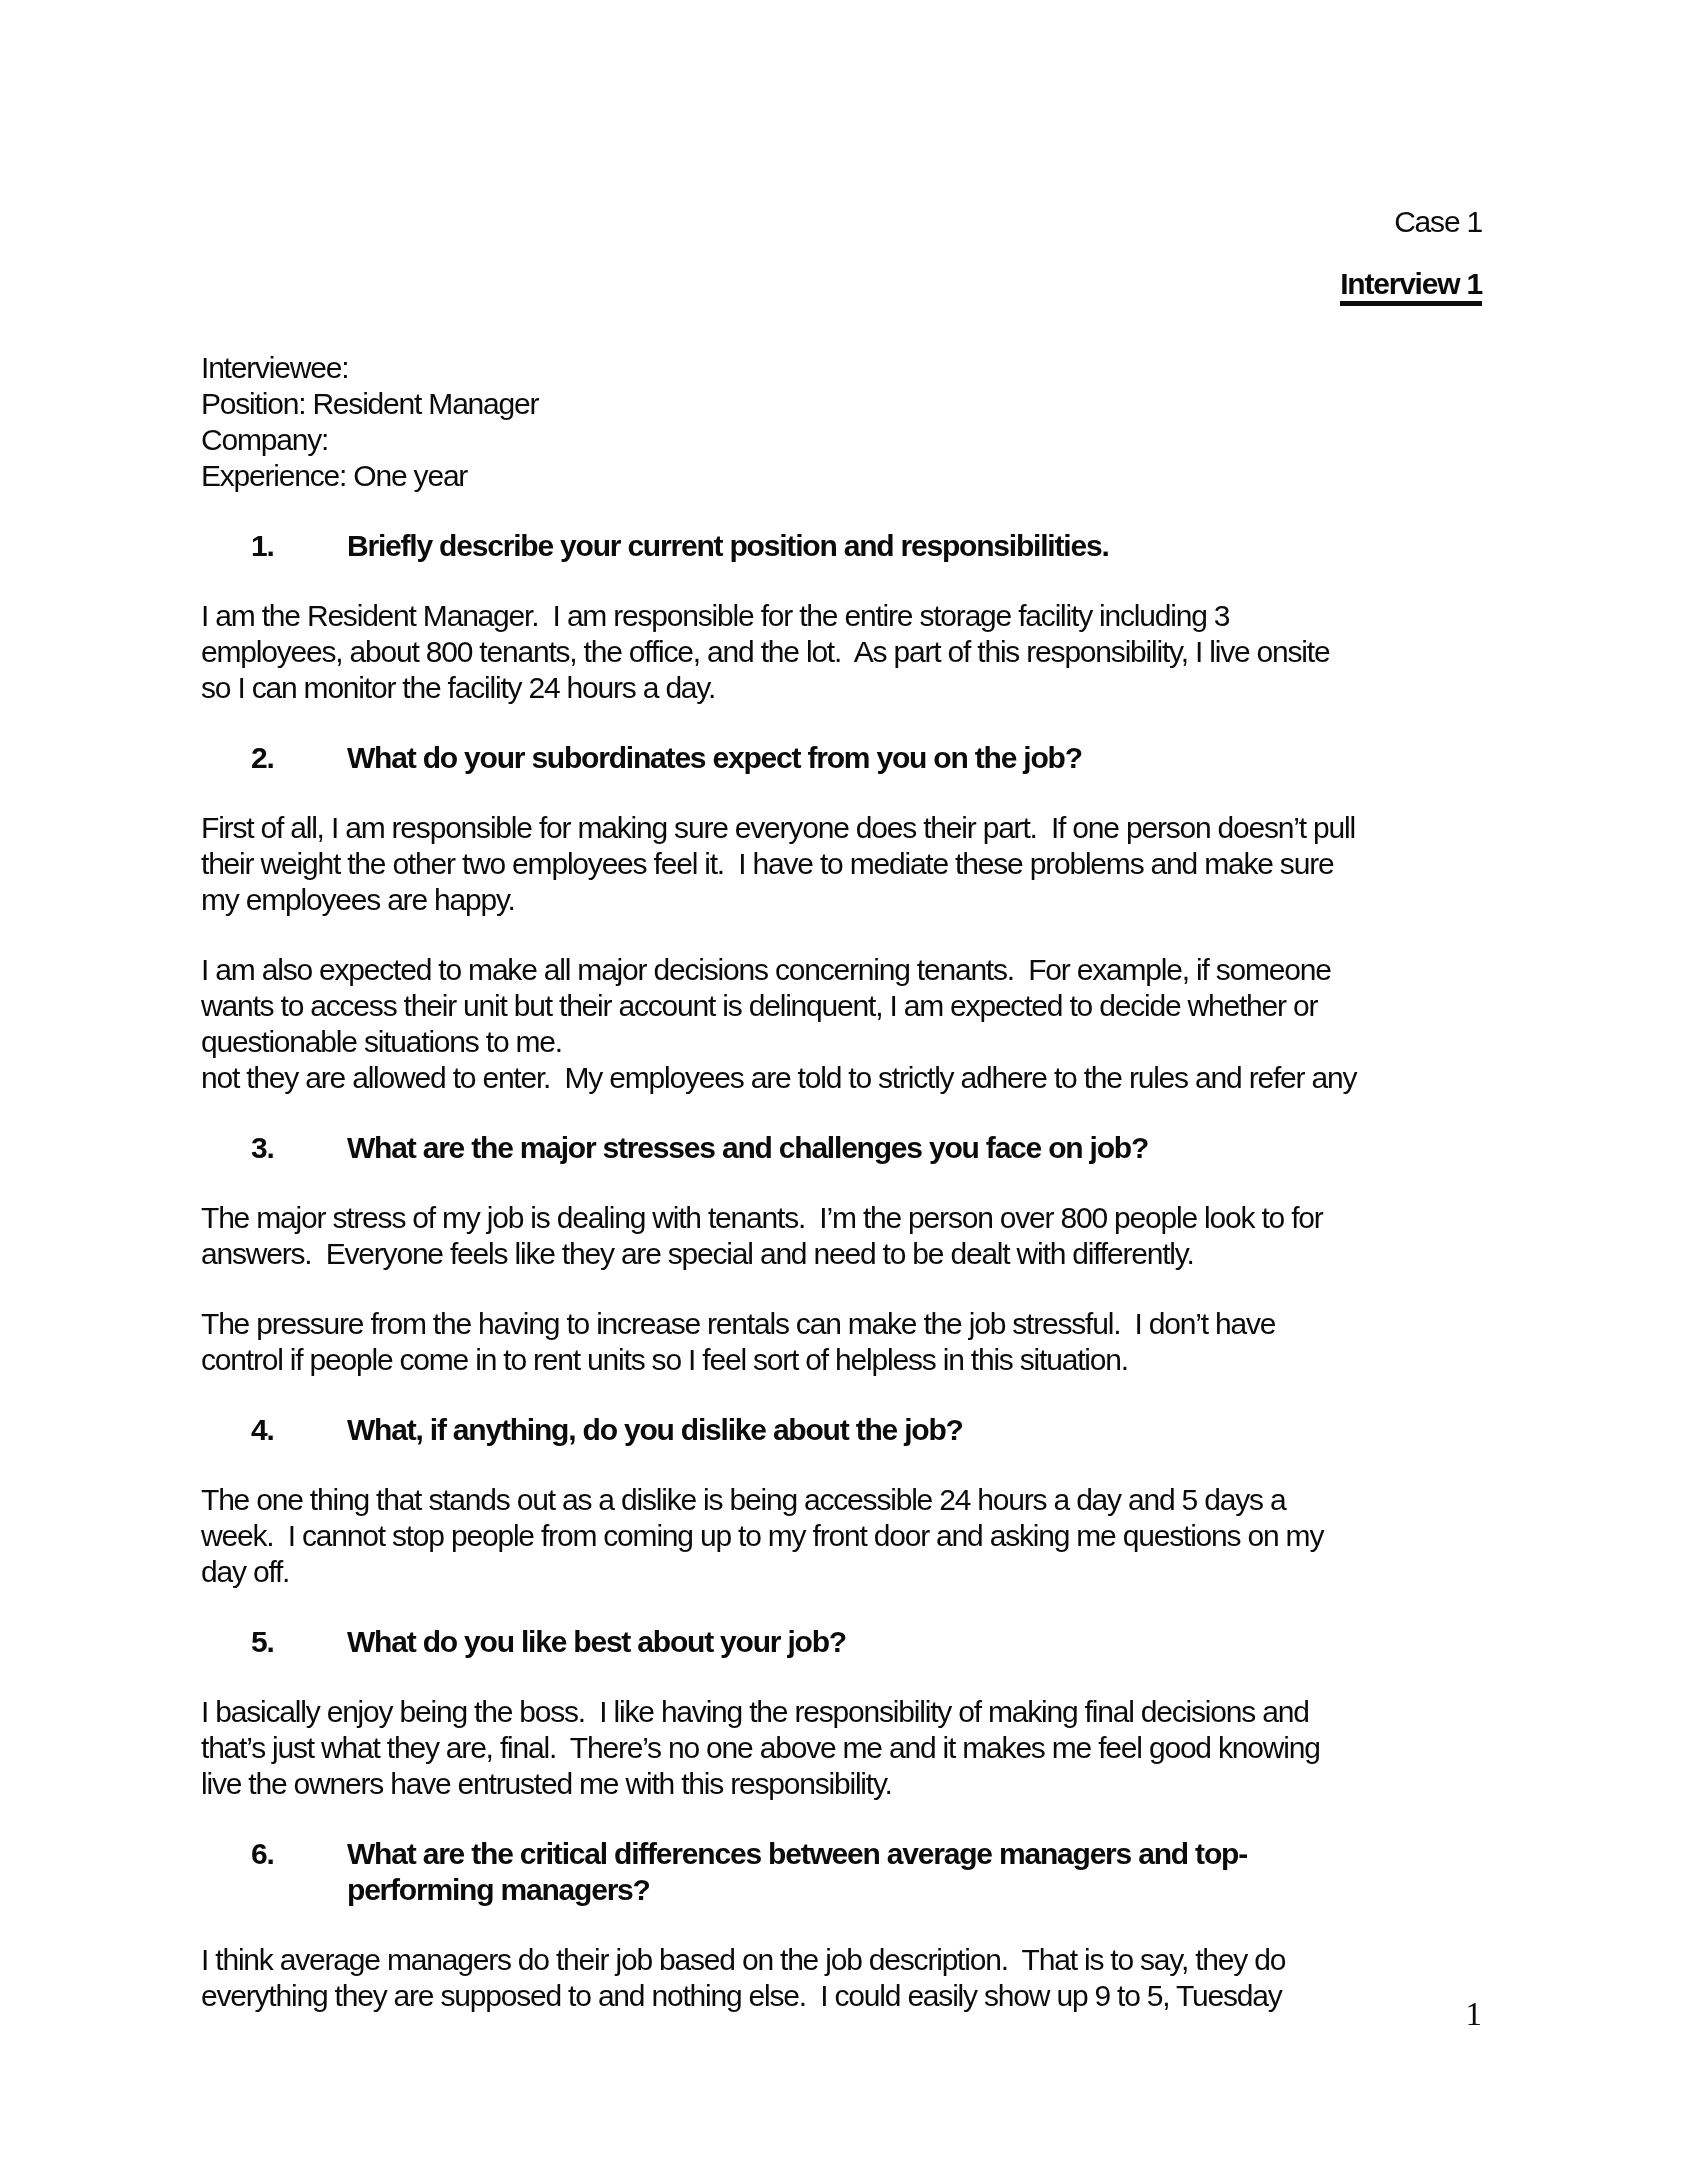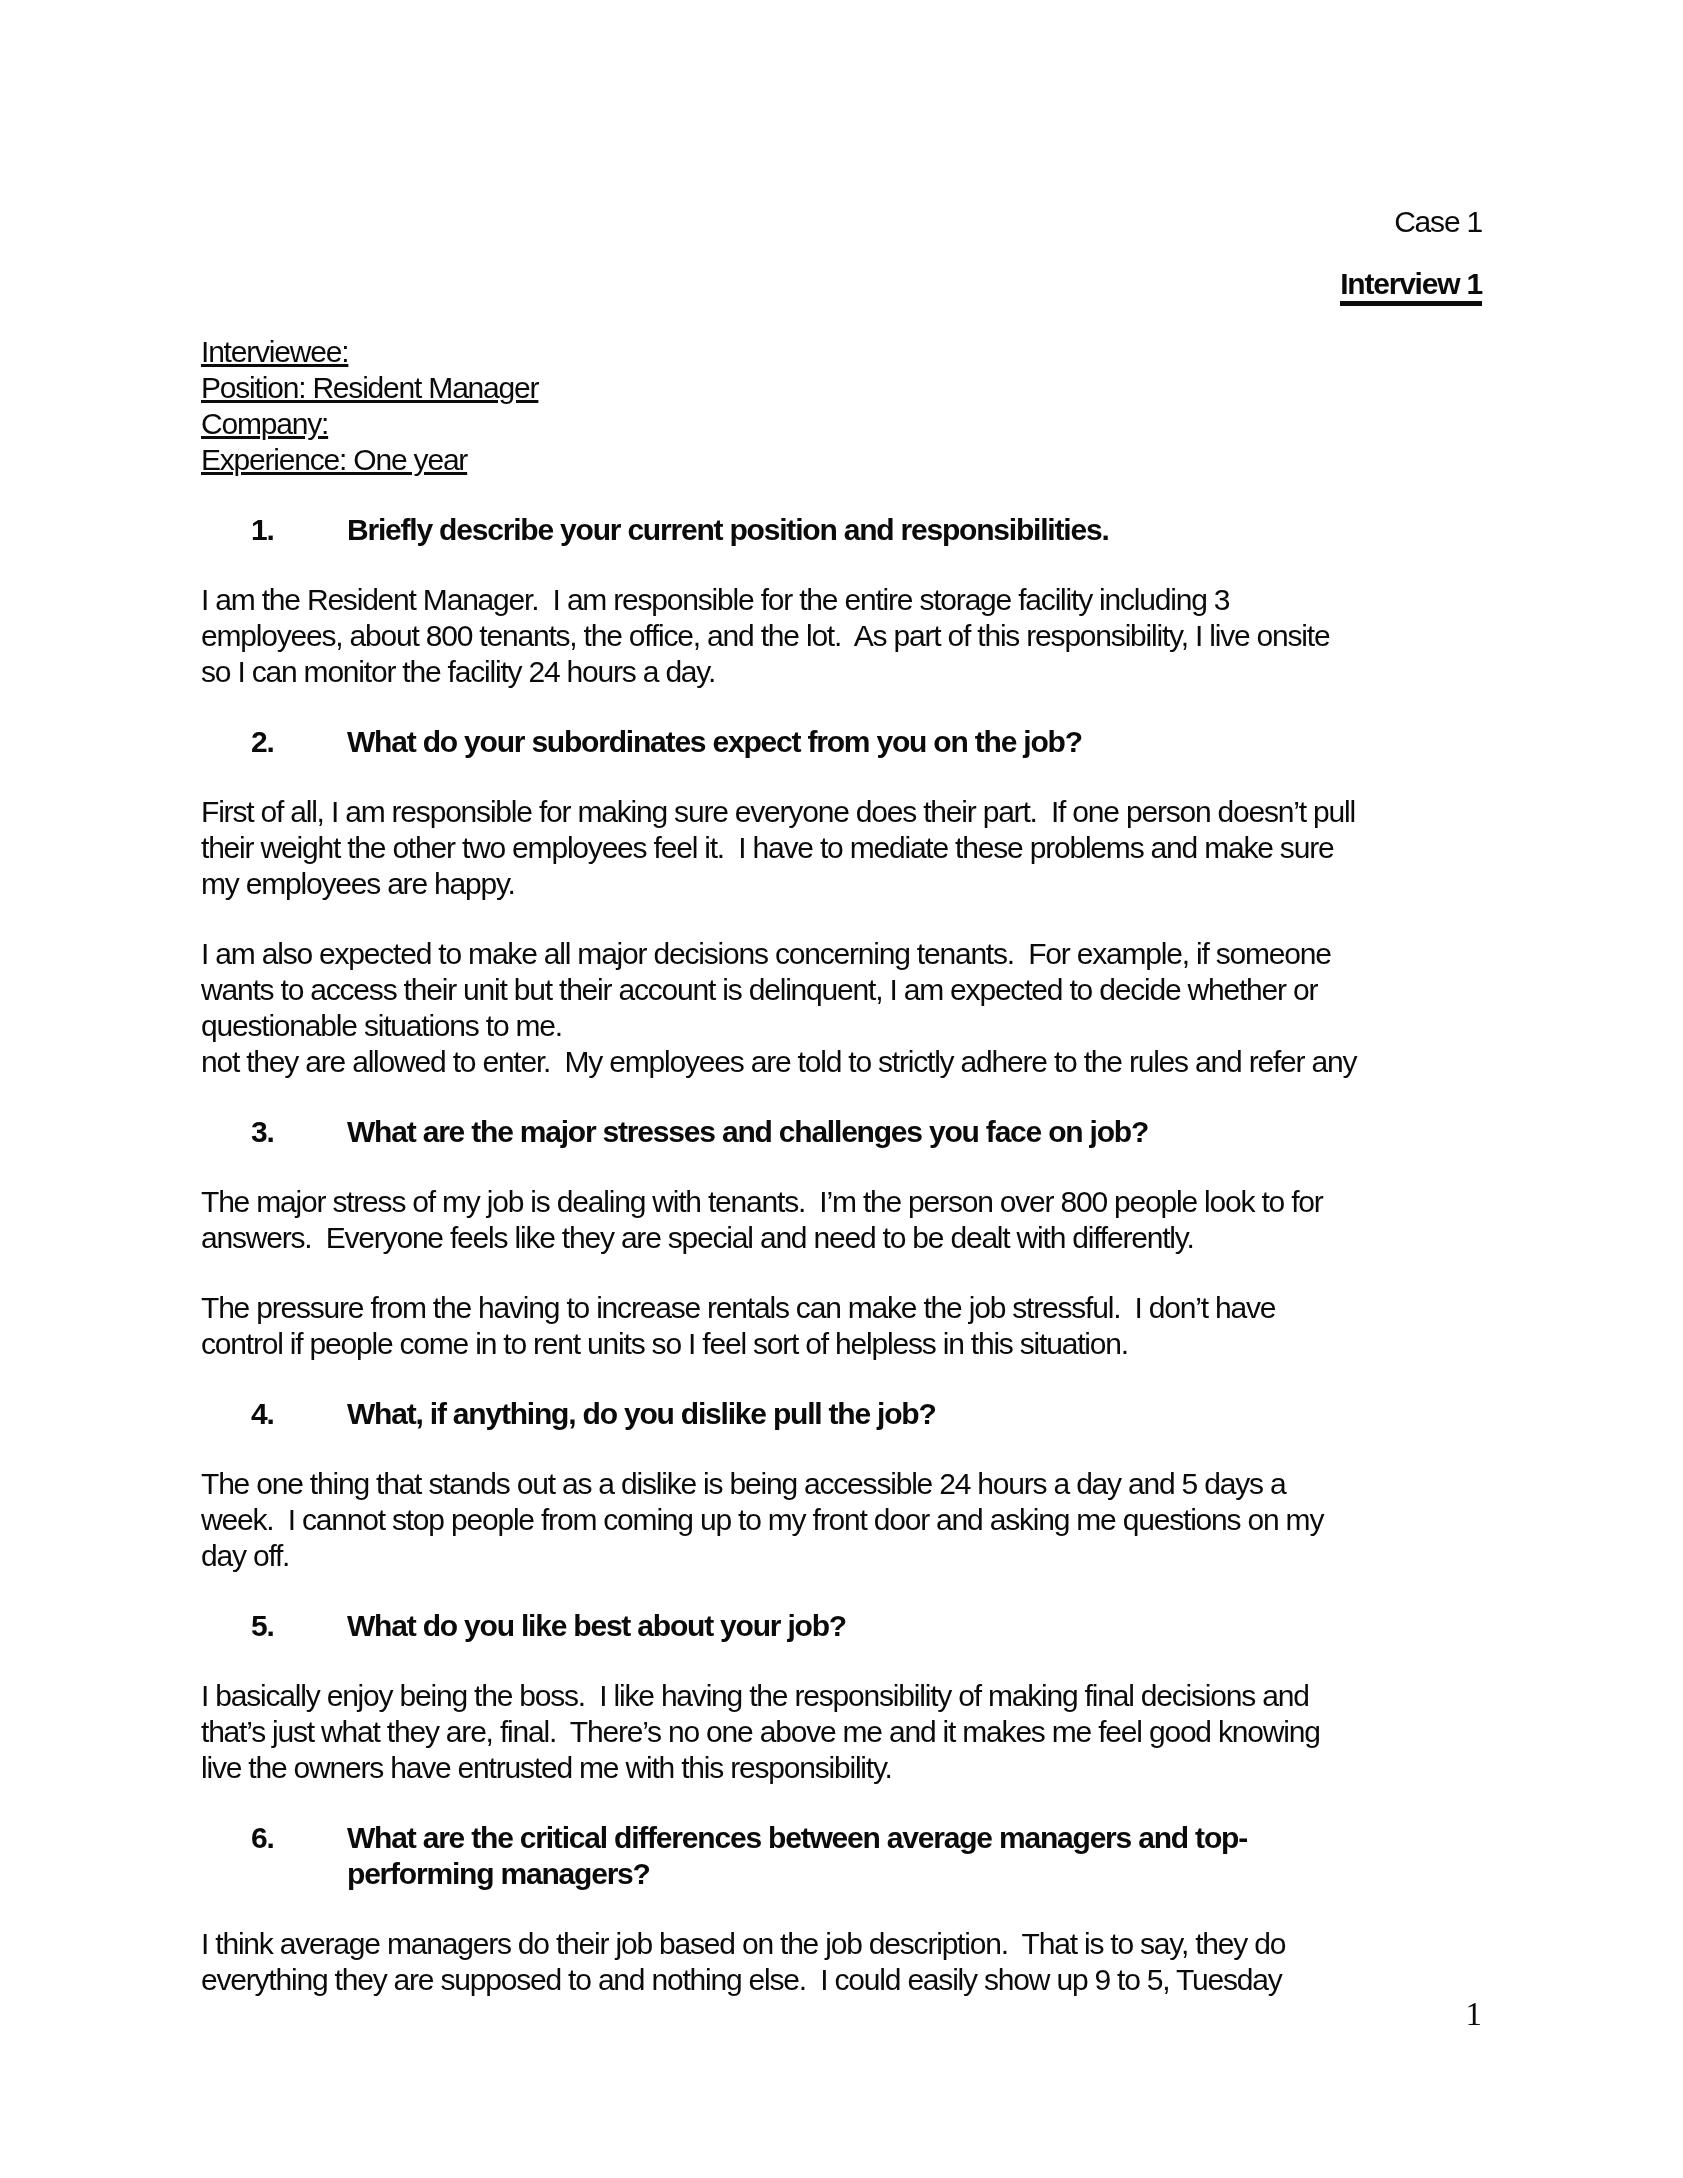--- a/index.html
+++ b/index.html
@@ -36,22 +36,21 @@
   }
   .doc-title {
     display: inline-block;
     font-weight: bold;
     border-bottom: 5px solid #0b0b0b;
     padding-bottom: 1px;
     line-height: 32px;
     white-space: pre;
   }
   .info-block {
-    margin-top: 28px;
-    text-decoration: underline;
+    margin-top: 44px;
   }
   .block {
     margin-top: 34px;
   }
   .question {
     position: relative;
     font-weight: bold;
     padding-left: 146px;
   }
   .q-num {
@@ -120,21 +119,21 @@
       <div class="block paragraph">
         <div class="line">The major stress of my job is dealing with tenants.  I’m the person over 800 people look to for</div>
         <div class="line">answers.  Everyone feels like they are special and need to be dealt with differently.</div>
       </div>
       <div class="block paragraph">
         <div class="line">The pressure from the having to increase rentals can make the job stressful.  I don’t have</div>
         <div class="line">control if people come in to rent units so I feel sort of helpless in this situation.</div>
       </div>
       <div class="block question">
         <span class="q-num">4.</span>
-        <div class="line">What, if anything, do you dislike pull the job?</div>
+        <div class="line">What, if anything, do you dislike about the job?</div>
       </div>
       <div class="block paragraph">
         <div class="line">The one thing that stands out as a dislike is being accessible 24 hours a day and 5 days a</div>
         <div class="line">week.  I cannot stop people from coming up to my front door and asking me questions on my</div>
         <div class="line">day off.</div>
       </div>
       <div class="block question">
         <span class="q-num">5.</span>
         <div class="line">What do you like best about your job?</div>
       </div>

